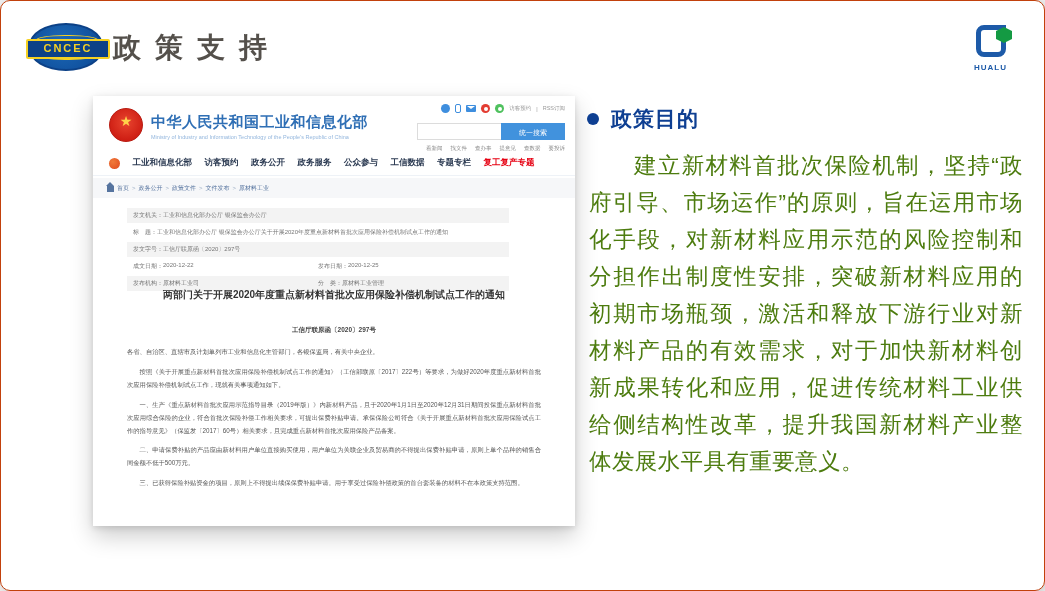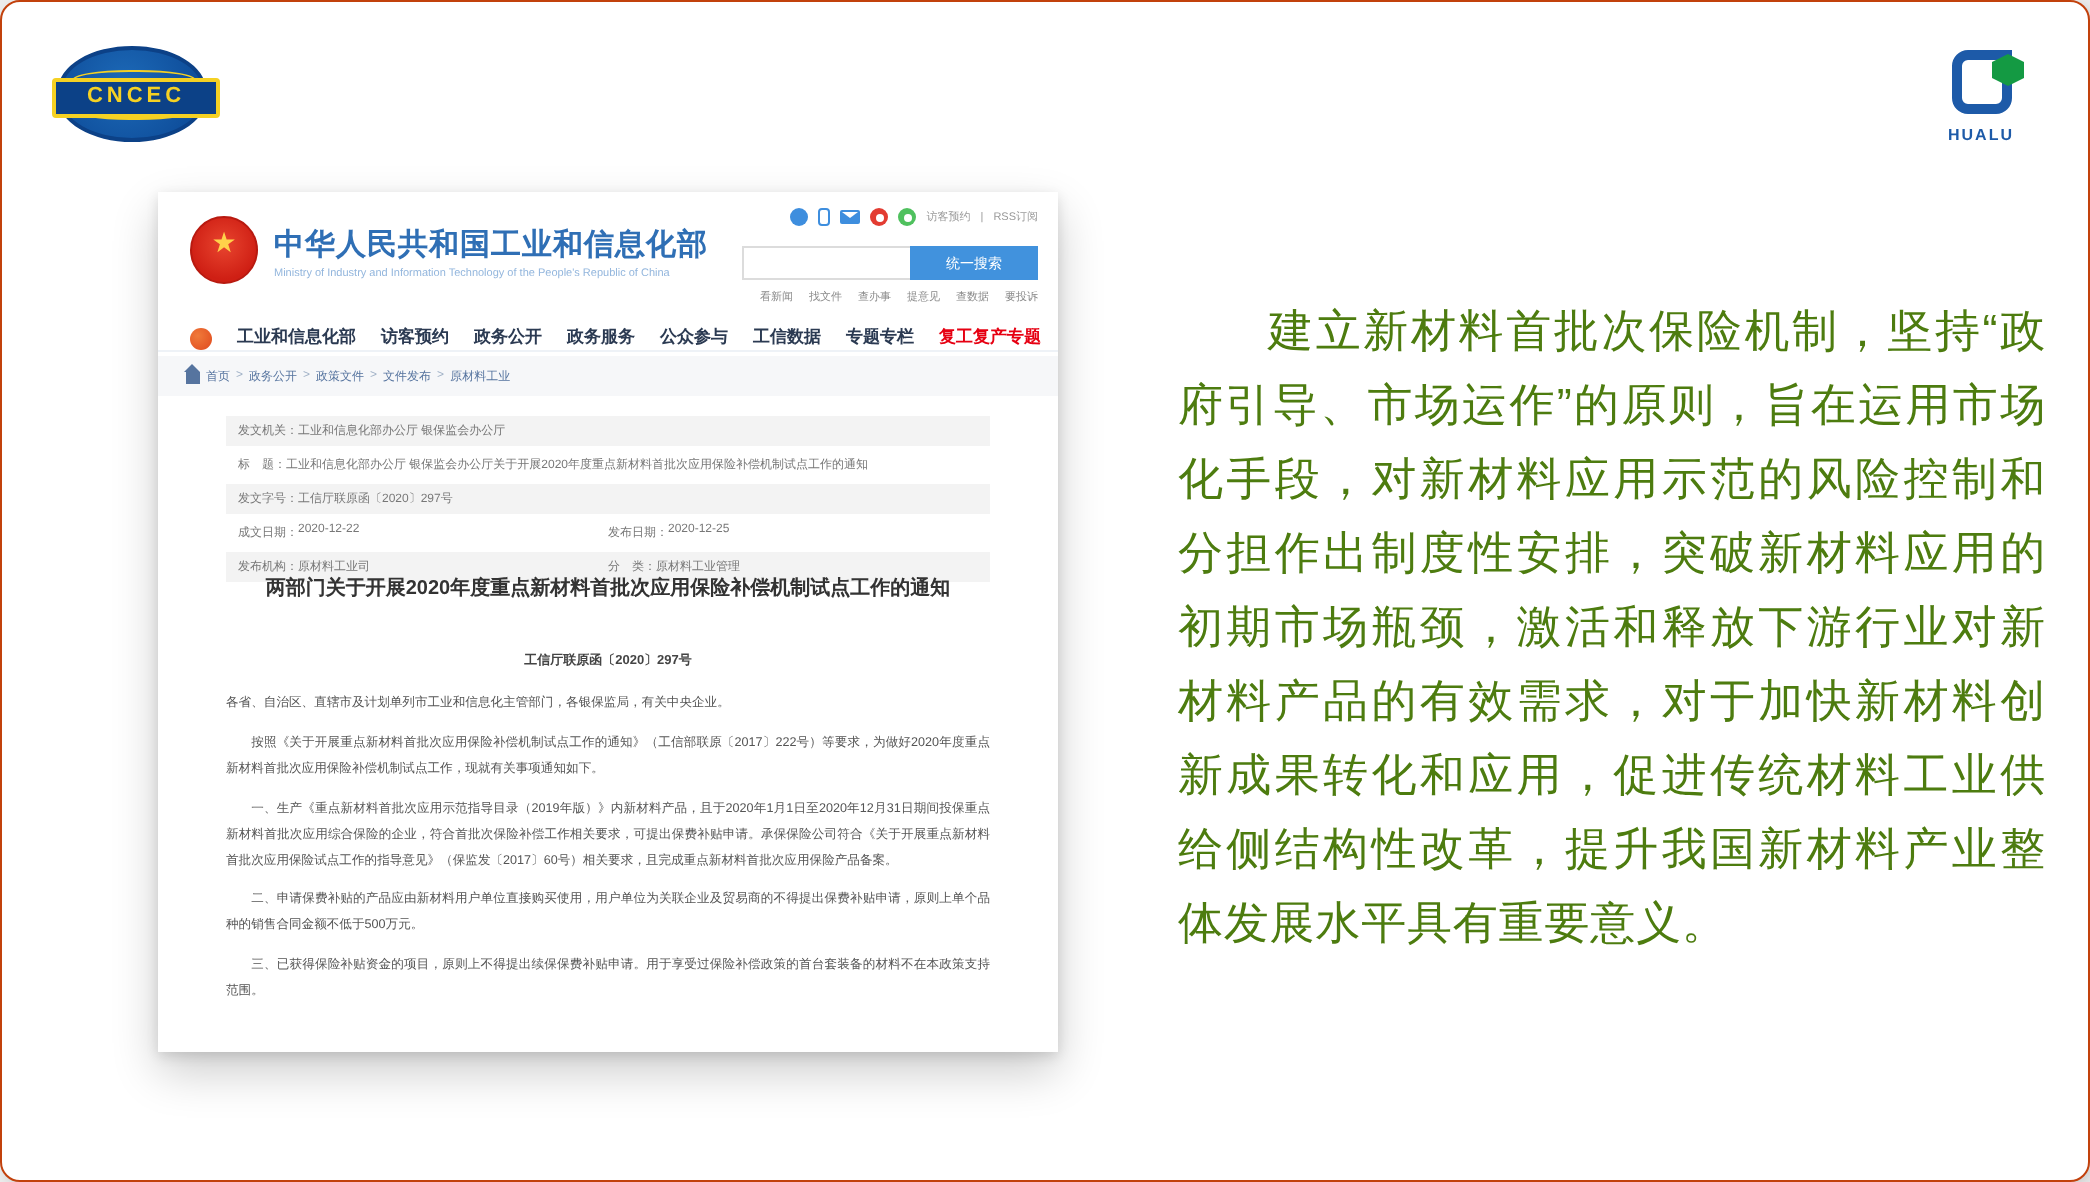--- a/index.html
+++ b/index.html
@@ -23,22 +23,22 @@
                 border-top-right-radius:0;box-sizing:border-box;}
   .hualu-hex{position:absolute;right:2px;top:4px;width:16px;height:16px;background:#149a43;
              clip-path:polygon(50% 0,100% 25%,100% 75%,50% 100%,0 75%,0 25%);}
   .hualu-small{position:absolute;left:0;bottom:-9px;font-size:8px;font-weight:bold;color:#1d5aa8;letter-spacing:1px;}
   .hualu-text{display:flex;flex-direction:column;line-height:1.05;}
   .hualu-cn{font-size:21px;font-weight:bold;color:#1d5aa8;letter-spacing:1px;}
   .hualu-en1{font-size:11px;font-weight:bold;color:#173c6e;margin-top:2px;}
   .hualu-en2{font-size:11px;font-weight:bold;color:#173c6e;}
 
   
-  .site{position:absolute;left:78px;top:95px;width:450px;height:430px;background:#fff;
-        box-shadow:0 10px 22px rgba(0,0,0,.20), 0 2px 6px rgba(0,0,0,.12);}
+  .site{position:absolute;left:92px;top:95px;width:450px;height:430px;background:#fff;
+        box-shadow:0 10px 22px rgba(0,0,0,.20), 0 2px 6px rgba(0,0,0,.12);padding-left:32px;}
   .site .emblem{position:absolute;left:16px;top:12px;width:34px;height:34px;border-radius:50%;
         background:radial-gradient(circle at 50% 42%, #e8452f 0%, #cf1f14 70%);border:1px solid #b81a10;box-sizing:border-box;}
   .site .emblem:before{content:"★";position:absolute;left:0;right:0;top:4px;text-align:center;color:#ffd24a;font-size:14px;}
   .site .cn-name{position:absolute;left:58px;top:17px;font-size:15px;font-weight:bold;color:#2f6fb5;letter-spacing:0.5px;white-space:nowrap;}
   .site .en-name{position:absolute;left:58px;top:38px;font-size:5.5px;color:#93b6dd;white-space:nowrap;}
 
   .topbar{position:absolute;top:8px;right:10px;display:flex;align-items:center;gap:5px;}
   .tb-ic{width:9px;height:9px;display:inline-block;}
   .ic-access{background:#3e8ede;border-radius:50%;}
   .ic-mobile{border:1.5px solid #3e8ede;border-radius:2px;width:6px;height:9px;box-sizing:border-box;}
@@ -49,21 +49,21 @@
   .ic-wechat{background:#4fc15e;border-radius:50%;position:relative;}
   .topbar-text{font-size:5.5px;color:#9a9a9a;white-space:nowrap;}
 
   .search-box{position:absolute;top:27px;right:10px;width:148px;height:17px;border:1px solid #dcdcdc;background:#fff;box-sizing:border-box;}
   .search-input{position:absolute;inset:0;border:none;width:100%;height:100%;font-size:7px;padding:0 4px;box-sizing:border-box;outline:none;}
   .search-btn{position:absolute;right:-1px;top:-1px;width:64px;height:17px;background:#4192dd;color:#fff;
               font-size:7px;line-height:17px;text-align:center;border:none;cursor:pointer;}
   .quick-links{position:absolute;top:49px;right:10px;display:flex;gap:8px;font-size:5.5px;color:#8a8a8a;}
   .quick-links span{cursor:pointer;}
 
-  .site-nav{position:absolute;top:55px;left:0;right:0;height:24px;display:flex;align-items:flex-end;gap:12.5px;
+  .site-nav{position:absolute;top:55px;left:0;right:0;height:24px;display:flex;align-items:center;gap:12.5px;
             padding-left:16px;font-size:8.5px;font-weight:bold;color:#2b3a52;border-bottom:1px solid #eef2f7;}
   .gov-icon{width:11px;height:11px;border-radius:50%;background:radial-gradient(circle at 35% 35%, #f07a3a, #e0491d);flex:none;}
   .site-nav .red{color:#e60012;}
   .site-nav span{white-space:nowrap;cursor:pointer;}
 
   .crumbbar{position:absolute;top:82px;left:0;right:0;height:20px;background:#f6f7f9;display:flex;align-items:center;
             gap:3px;padding-left:14px;font-size:6px;color:#56749f;}
   .home-ic{width:7px;height:6px;position:relative;background:#56749f;margin-top:2px;}
   .home-ic:before{content:"";position:absolute;left:-1px;top:-4px;border-left:4.5px solid transparent;border-right:4.5px solid transparent;border-bottom:4px solid #56749f;}
   .crumb-sep{color:#9fb0c6;}
@@ -90,20 +90,21 @@
 </style>
 </head>
 <body>
 
 <div class="slide">
 
   <div class="cncec-logo">
     <div class="cncec-globe"></div>
     <div class="cncec-band">CNCEC</div>
   </div>
+  <div class="slide-title">政策支持</div>
 
   <div class="hualu">
     <div class="hualu-mark">
       <div class="hualu-square"></div>
       <div class="hualu-hex"></div>
       <div class="hualu-small">HUALU</div>
     </div>
   </div>
 
   <div class="site">
@@ -201,15 +202,19 @@
 
     <div class="doc-body">
       <p>各省、自治区、直辖市及计划单列市工业和信息化主管部门，各银保监局，有关中央企业。</p>
       <p class="ind">按照《关于开展重点新材料首批次应用保险补偿机制试点工作的通知》（工信部联原〔2017〕222号）等要求，为做好2020年度重点新材料首批次应用保险补偿机制试点工作，现就有关事项通知如下。</p>
       <p class="ind">一、生产《重点新材料首批次应用示范指导目录（2019年版）》内新材料产品，且于2020年1月1日至2020年12月31日期间投保重点新材料首批次应用综合保险的企业，符合首批次保险补偿工作相关要求，可提出保费补贴申请。承保保险公司符合《关于开展重点新材料首批次应用保险试点工作的指导意见》（保监发〔2017〕60号）相关要求，且完成重点新材料首批次应用保险产品备案。</p>
       <p class="ind">二、申请保费补贴的产品应由新材料用户单位直接购买使用，用户单位为关联企业及贸易商的不得提出保费补贴申请，原则上单个品种的销售合同金额不低于500万元。</p>
       <p class="ind">三、已获得保险补贴资金的项目，原则上不得提出续保保费补贴申请。用于享受过保险补偿政策的首台套装备的材料不在本政策支持范围。</p>
     </div>
   </div>
 
+  <div class="rp-head">
+    <span class="rp-bullet"></span>
+    <span class="rp-title">政策目的</span>
+  </div>
   <div class="rp-body">建立新材料首批次保险机制，坚持“政府引导、市场运作”的原则，旨在运用市场化手段，对新材料应用示范的风险控制和分担作出制度性安排，突破新材料应用的初期市场瓶颈，激活和释放下游行业对新材料产品的有效需求，对于加快新材料创新成果转化和应用，促进传统材料工业供给侧结构性改革，提升我国新材料产业整体发展水平具有重要意义。</div>
 
 </div>
 
 </body></html>

